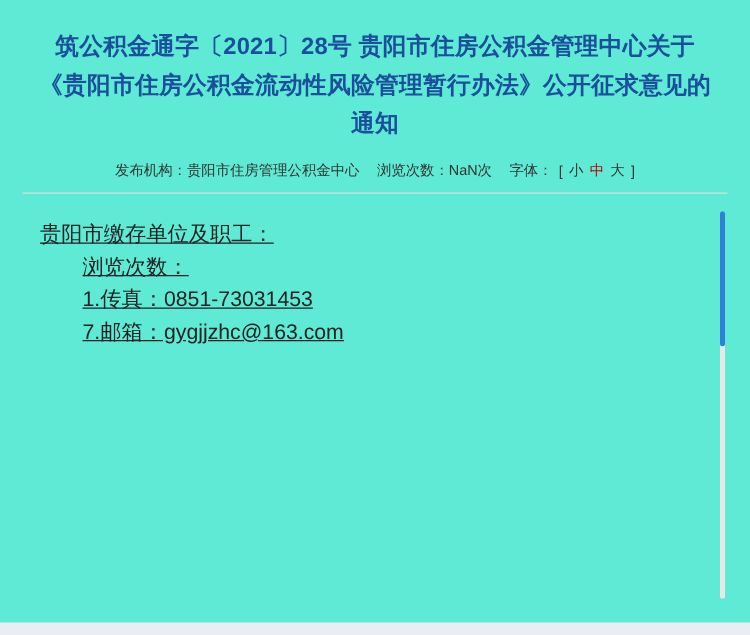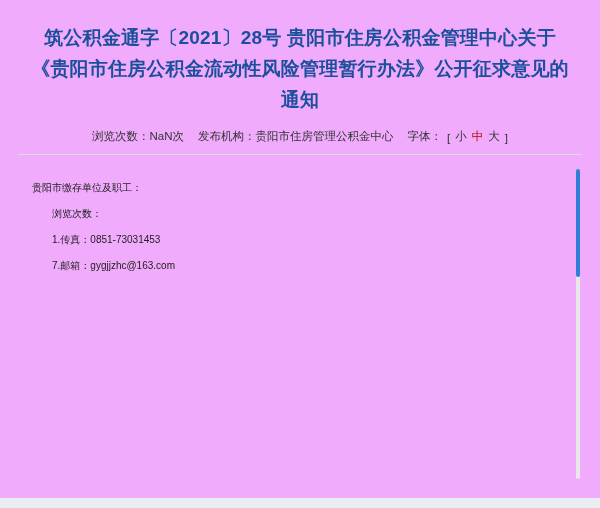--- a/index.html
+++ b/index.html
@@ -10,21 +10,21 @@
     width: 600px;
     height: 508px;
     background: #ffffff;
     font-family: "Liberation Sans", sans-serif;
     overflow: hidden;
   }
   .page {
     position: relative;
     width: 600px;
     height: 508px;
-    background: #f0abfc;
+    background: #5eead4;
     box-sizing: border-box;
   }
   
   .title-wrap {
     padding: 22px 30px 6px 30px;
   }
   .doc-title {
     color: #1b4f9c;
     font-size: 19px;
     line-height: 31px;
@@ -73,24 +73,25 @@
     margin: 0 18px;
   }
   
   .content-area {
     position: relative;
     margin: 10px 18px 0 18px;
     height: 318px;
     overflow: hidden;
   }
   .content {
-    font-size: 10px;
+    font-size: 17px;
     line-height: 26px;
     color: #222222;
     padding: 10px 26px 0 14px;
+    text-decoration: underline;
   }
   .content p {
     margin: 0;
     text-align: justify;
   }
   .indent2 { text-indent: 2em; }
   .content .blockline { margin: 0; }
   
   .scrollbar {
     position: absolute;
@@ -128,22 +129,22 @@
 </head>
 <body>
 
 <div class="page">
 
   <div class="title-wrap">
     <h1 class="doc-title">筑公积金通字〔2021〕28号 贵阳市住房公积金管理中心关于《贵阳市住房公积金流动性风险管理暂行办法》公开征求意见的通知</h1>
   </div>
 
   <div class="meta-row">
+    <span class="meta-item"><span class="meta-label">发布机构：</span><span class="meta-value">贵阳市住房管理公积金中心</span></span>
     <span class="meta-item"><span class="meta-label">浏览次数：</span><span class="meta-value">NaN次</span></span>
-    <span class="meta-item"><span class="meta-label">发布机构：</span><span class="meta-value">贵阳市住房管理公积金中心</span></span>
     <span class="font-size-ctrl">
       <span class="meta-label">字体：</span>
       <span class="fs-bracket">[</span>
       <span class="fs-opt">小</span>
       <span class="fs-opt active">中</span>
       <span class="fs-opt">大</span>
       <span class="fs-bracket">]</span>
     </span>
   </div>
 

